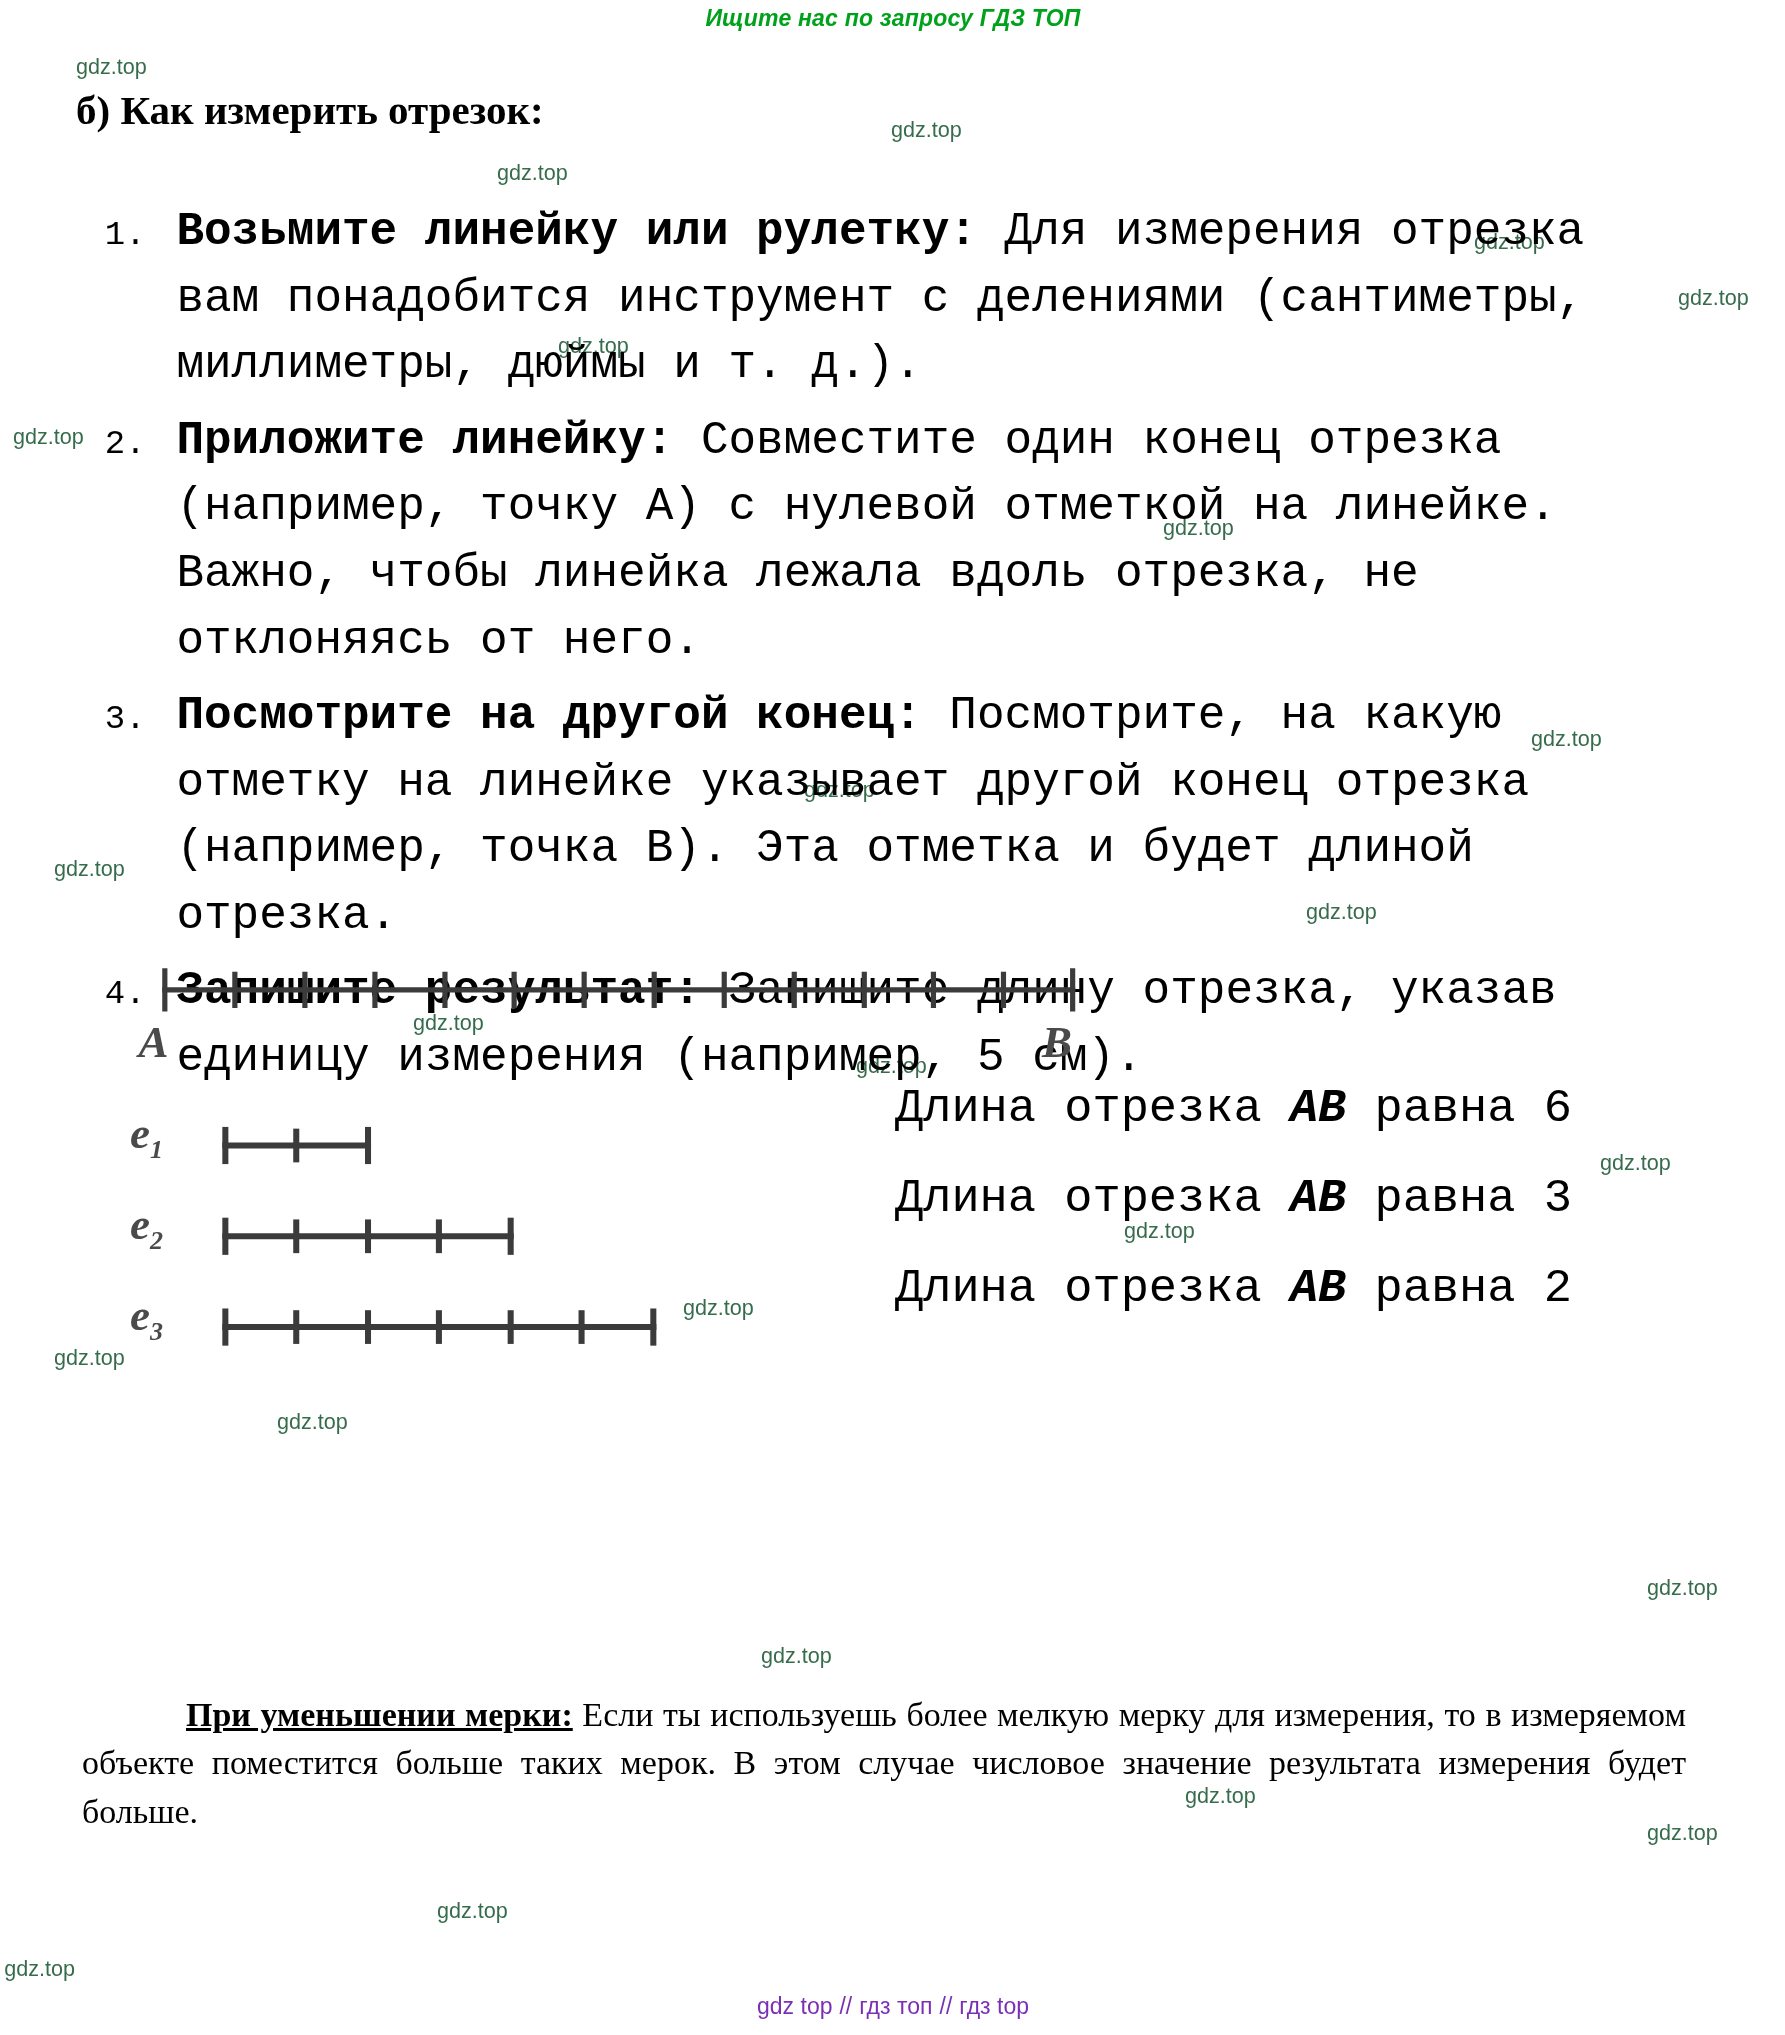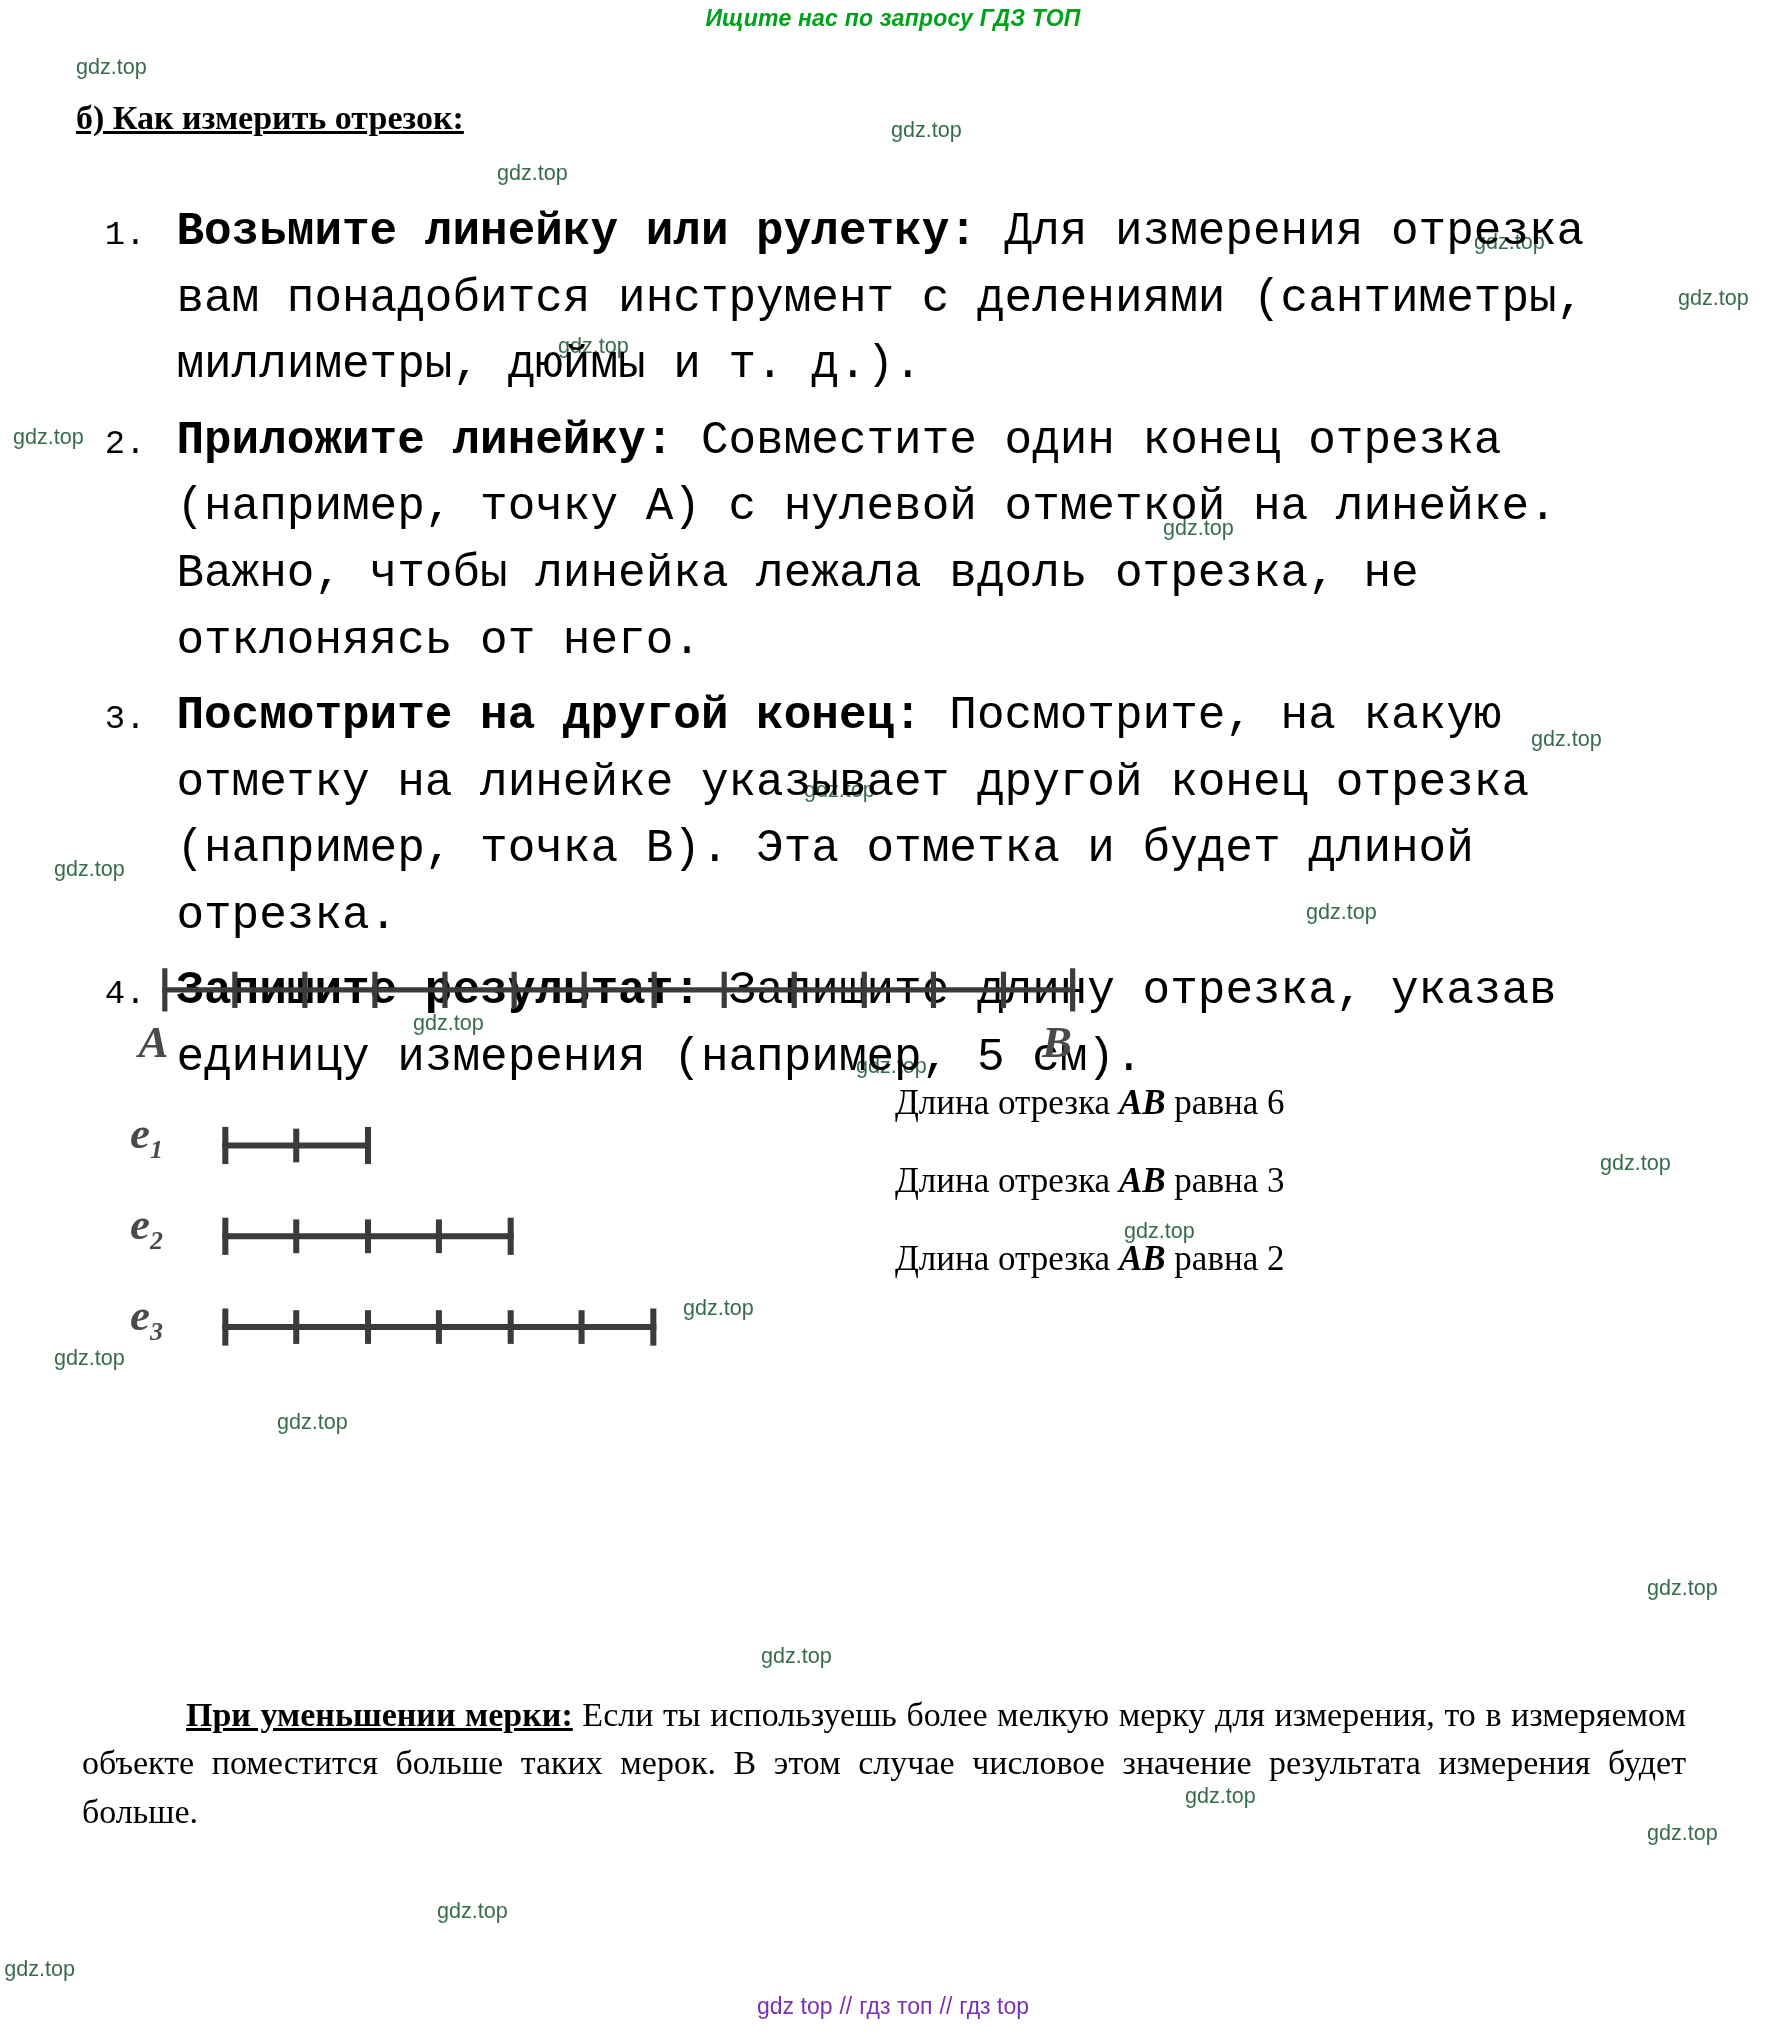--- a/index.html
+++ b/index.html
@@ -55,24 +55,23 @@
     font-family: "Liberation Sans", sans-serif;
     font-size: 23px;
     color: #7b2fb5;
   }
   .bottom-banner .sep { color: #7b2fb5; padding: 0 7px; }
 
   
   .heading-b {
     position: absolute;
     left: 76px;
-    top: 99px;
-    font-size: 34px;
-    font-weight: bold;
-    text-decoration: underline;
+    top: 86px;
+    font-size: 41px;
+    font-weight: bold;
   }
 
   ol.steps {
     position: absolute;
     left: 86px;
     top: 199px;
     width: 1513px;
     margin: 0;
     padding: 0 0 0 80px;
     font-size: 46px;
@@ -107,22 +106,23 @@
   .fig-sub {
     font-size: 26px;
     vertical-align: sub;
   }
 
   
   .answers {
     position: absolute;
     left: 895px;
     top: 1085px;
-    font-size: 35px;
+    font-size: 47px;
     line-height: 1.0;
+    font-family: Liberation Mono, monospace;
   }
   .answers .ans {
     margin-bottom: 43px;
     white-space: nowrap;
   }
   .answers .ab {
     font-weight: bold;
     font-style: italic;
   }
 

